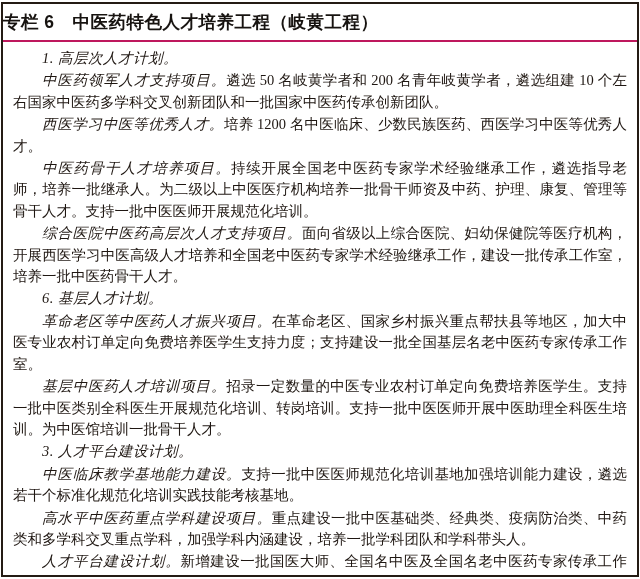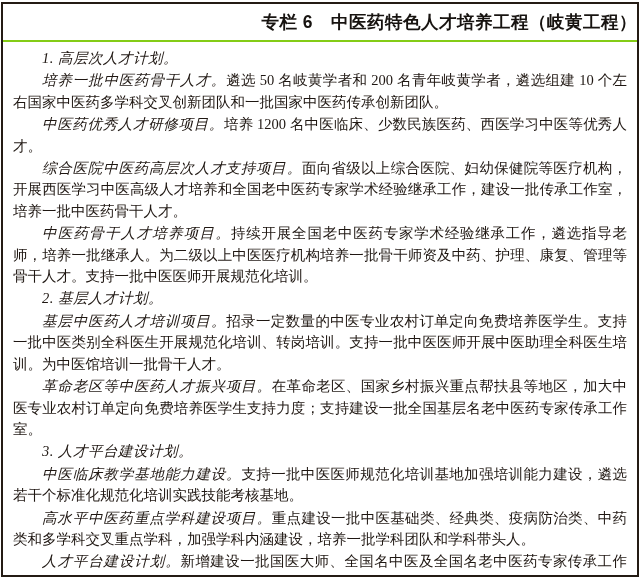--- a/index.html
+++ b/index.html
@@ -19,24 +19,24 @@
     position: absolute;
     left: 1px;
     top: 2px;
     width: 634px;
     height: 571px;
     border: 2px solid #241b14;
     background: #ffffff;
   }
   .title-row {
     height: 36px;
-    border-bottom: 2px solid #84cc16;
+    border-bottom: 2px solid #be185d;
     display: flex;
     align-items: center;
-    justify-content: flex-end;
+    justify-content: flex-start;
   }
   .panel-title {
     font-family: "Liberation Sans", "DejaVu Sans", sans-serif;
     font-weight: bold;
     font-size: 17.5px;
     letter-spacing: 0.5px;
     color: #171310;
     white-space: nowrap;
   }
   .body-cell {
@@ -65,33 +65,33 @@
 
     <div class="title-row">
       <span class="panel-title">专栏 6　中医药特色人才培养工程（岐黄工程）</span>
     </div>
 
     <div class="body-cell">
 
       <p class="kai">1. 高层次人才计划。</p>
 
 
-      <p><span class="kai">培养一批中医药骨干人才。</span><span>遴选 50 名岐黄学者和 200 名青年岐黄学者，遴选组建 10 个左右国家中医药多学科交叉创新团队和一批国家中医药传承创新团队。</span></p>
+      <p><span class="kai">中医药领军人才支持项目。</span><span>遴选 50 名岐黄学者和 200 名青年岐黄学者，遴选组建 10 个左右国家中医药多学科交叉创新团队和一批国家中医药传承创新团队。</span></p>
 
-      <p><span class="kai">中医药优秀人才研修项目。</span><span>培养 1200 名中医临床、少数民族医药、西医学习中医等优秀人才。</span></p>
+      <p><span class="kai">西医学习中医等优秀人才。</span><span>培养 1200 名中医临床、少数民族医药、西医学习中医等优秀人才。</span></p>
+
+      <p><span class="kai">中医药骨干人才培养项目。</span><span>持续开展全国老中医药专家学术经验继承工作，遴选指导老师，培养一批继承人。为二级以上中医医疗机构培养一批骨干师资及中药、护理、康复、管理等骨干人才。支持一批中医医师开展规范化培训。</span></p>
 
       <p><span class="kai">综合医院中医药高层次人才支持项目。</span><span>面向省级以上综合医院、妇幼保健院等医疗机构，开展西医学习中医高级人才培养和全国老中医药专家学术经验继承工作，建设一批传承工作室，培养一批中医药骨干人才。</span></p>
 
-      <p><span class="kai">中医药骨干人才培养项目。</span><span>持续开展全国老中医药专家学术经验继承工作，遴选指导老师，培养一批继承人。为二级以上中医医疗机构培养一批骨干师资及中药、护理、康复、管理等骨干人才。支持一批中医医师开展规范化培训。</span></p>
+      <p class="kai">6. 基层人才计划。</p>
 
-      <p class="kai">2. 基层人才计划。</p>
+      <p><span class="kai">革命老区等中医药人才振兴项目。</span><span>在革命老区、国家乡村振兴重点帮扶县等地区，加大中医专业农村订单定向免费培养医学生支持力度；支持建设一批全国基层名老中医药专家传承工作室。</span></p>
 
       <p><span class="kai">基层中医药人才培训项目。</span><span>招录一定数量的中医专业农村订单定向免费培养医学生。支持一批中医类别全科医生开展规范化培训、转岗培训。支持一批中医医师开展中医助理全科医生培训。为中医馆培训一批骨干人才。</span></p>
-
-      <p><span class="kai">革命老区等中医药人才振兴项目。</span><span>在革命老区、国家乡村振兴重点帮扶县等地区，加大中医专业农村订单定向免费培养医学生支持力度；支持建设一批全国基层名老中医药专家传承工作室。</span></p>
 
       <p class="kai">3. 人才平台建设计划。</p>
 
       <p><span class="kai">中医临床教学基地能力建设。</span><span>支持一批中医医师规范化培训基地加强培训能力建设，遴选若干个标准化规范化培训实践技能考核基地。</span></p>
 
       <p><span class="kai">高水平中医药重点学科建设项目。</span><span>重点建设一批中医基础类、经典类、疫病防治类、中药类和多学科交叉重点学科，加强学科内涵建设，培养一批学科团队和学科带头人。</span></p>
 
       <p><span class="kai">人才平台建设计划。</span><span>新增建设一批国医大师、全国名中医及全国名老中医药专家传承工作室。新增建设一批全国基层名老中医药专家传承工作室，覆盖二级以上中医医院。启动建设一批老药工传承工作室。</span></p>
 
     </div>

